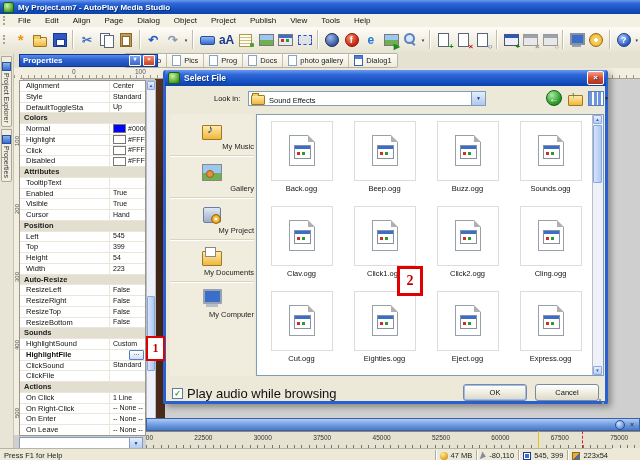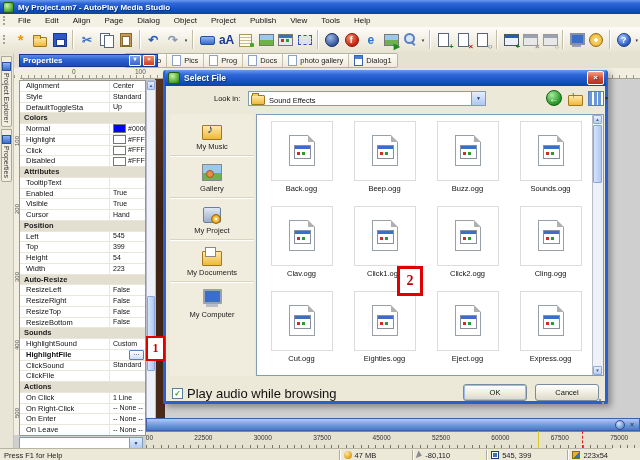--- a/index.html
+++ b/index.html
@@ -110,21 +110,21 @@
   .tlx{width:8px;height:8px;margin-right:3px;font-size:7px;line-height:8px;color:#445;text-align:center;font-weight:bold;}
   .tlruler{position:absolute;left:0;top:13px;right:0;height:17px;background:#E6E2D2;border-top:1px solid #8A8678;
     background-image:repeating-linear-gradient(90deg,#77736A 0 1px,transparent 1px 7.4px);background-size:100% 4px;background-position:0 13px;background-repeat:no-repeat;}
   .tlruler .tl{position:absolute;top:2px;width:34px;text-align:center;font-size:6.5px;color:#333;}
   .yline{position:absolute;top:13px;height:17px;width:1px;background:#D8C820;}
   .rline{position:absolute;top:13px;height:17px;width:0;border-left:1px dashed #E02020;}
   
   .statusbar{position:absolute;left:0;top:448px;width:612px;height:12px;background:#ECE9D8;border-top:1px solid #B8B4A4;
     display:flex;align-items:center;font-size:7.5px;color:#222;}
   .sleft{padding-left:4px;flex:1;}
-  .scell{display:flex;align-items:center;height:10px;border-left:1px solid #B0AC9C;box-shadow:inset 1px 0 0 #FFF;padding:0 4px;margin-left:32px;}
+  .scell{display:flex;align-items:flex-end;height:10px;border-left:1px solid #B0AC9C;box-shadow:inset 1px 0 0 #FFF;padding:0 4px;}
   .sic{width:8px;height:8px;margin-right:3px;flex:none;}
   [data-name="project-size-icon"]{border-radius:50%;background:radial-gradient(circle at 35% 30%,#FFE9A0,#E0A018 70%,#B87808);}
   [data-name="mouse-position-icon"]{width:0;height:0;border-left:5px solid #8A8A92;border-top:4px solid transparent;border-bottom:4px solid transparent;transform:rotate(20deg);}
   [data-name="object-position-icon"]{background:#3A6EC8;border:1px solid #1C3A88;box-shadow:inset 0 0 0 1px #fff;box-sizing:border-box;}
   [data-name="object-size-icon"]{background:linear-gradient(135deg,#F0A830 0 55%,#3A6EC8 55%);border:1px solid #8A6A18;box-sizing:border-box;}
   
   .dialog{position:absolute;left:163px;top:70px;width:445px;height:334px;background:#ECE9D8;
     border:3px solid #2A5FD0;border-top:none;border-radius:3px 3px 2px 2px;box-sizing:border-box;
     box-shadow:3px 3px 6px rgba(0,0,0,.35);}
   .dtitle{height:16px;margin:0 -1px;background:linear-gradient(180deg,#6A9AF0 0%,#2E66D8 30%,#1650C0 75%,#0C42A8 100%);
@@ -143,21 +143,21 @@
     background:radial-gradient(circle at 35% 30%,#A8ECA0,#2C9A2C 65%,#187818);border:1px solid #116011;
     color:#fff;font-size:10px;line-height:15px;text-align:center;box-sizing:border-box;}
   .navup{position:absolute;left:401px;top:4px;width:16px;height:16px;}
   .navup::before{content:"";position:absolute;left:1px;top:5px;width:13px;height:9px;background:linear-gradient(#FFE9A8,#EFB83C);border:1px solid #A07820;border-radius:1px;}
   .navup .uparr{position:absolute;left:4px;top:0px;font-size:9px;font-weight:bold;color:#1C8C1C;z-index:2;}
   .navviews{position:absolute;left:422px;top:5px;width:14px;height:13px;
     background-image:linear-gradient(90deg,#6A96E0 0 3px,#fff 3px 4px),repeating-linear-gradient(180deg,#6A96E0 0 3px,#fff 3px 4px);
     background:repeating-linear-gradient(90deg,#6A96E0 0 3px,#FDFDFD 3px 4.6px);border:1px solid #5A7EB8;}
   .navviews-drop{position:absolute;left:438px;top:9px;font-size:5px;color:#222;}
   .places{position:absolute;left:4px;top:28px;width:84px;height:262px;background:#F0EDDE;}
-  .place{padding:5px 0 4px 0;text-align:center;}
+  .place{padding:5px 0 4px 0;text-align:right;}
   .place + .place{border-top:1px solid #D8D4C2;box-shadow:inset 0 1px 0 #FFF;}
   .pico{width:26px;height:22px;margin:0 auto 1px auto;position:relative;}
   .place .plabel{font-size:7.5px;color:#222;}
   .pico::before,.pico::after{content:"";position:absolute;}
   [data-name="my-music-icon"]::before{left:3px;top:6px;width:18px;height:13px;background:linear-gradient(#FFE9A8,#EFB83C);border:1px solid #A07820;border-radius:1px;}
   [data-name="my-music-icon"]::after{content:"♪";left:8px;top:3px;font-size:12px;color:#1C3A8C;font-weight:bold;}
   [data-name="gallery-icon"]::before{left:3px;top:3px;width:18px;height:15px;background:linear-gradient(180deg,#9CC8F0 0 55%,#6FB050 55%);border:1px solid #888;}
   [data-name="gallery-icon"]::after{left:7px;top:9px;width:6px;height:6px;border-radius:50%;background:#E8903C;border:1px solid #A05818;}
   [data-name="my-project-icon"]::before{left:4px;top:4px;width:16px;height:14px;background:linear-gradient(#DFE8F4,#9AACC8);border:1px solid #68809E;border-radius:2px;}
   [data-name="my-project-icon"]::after{left:12px;top:11px;width:8px;height:8px;border-radius:50%;background:radial-gradient(circle,#fff 0 1px,#F4CC58 1px 2px,#D89010 4px);border:1px solid #A06808;}

